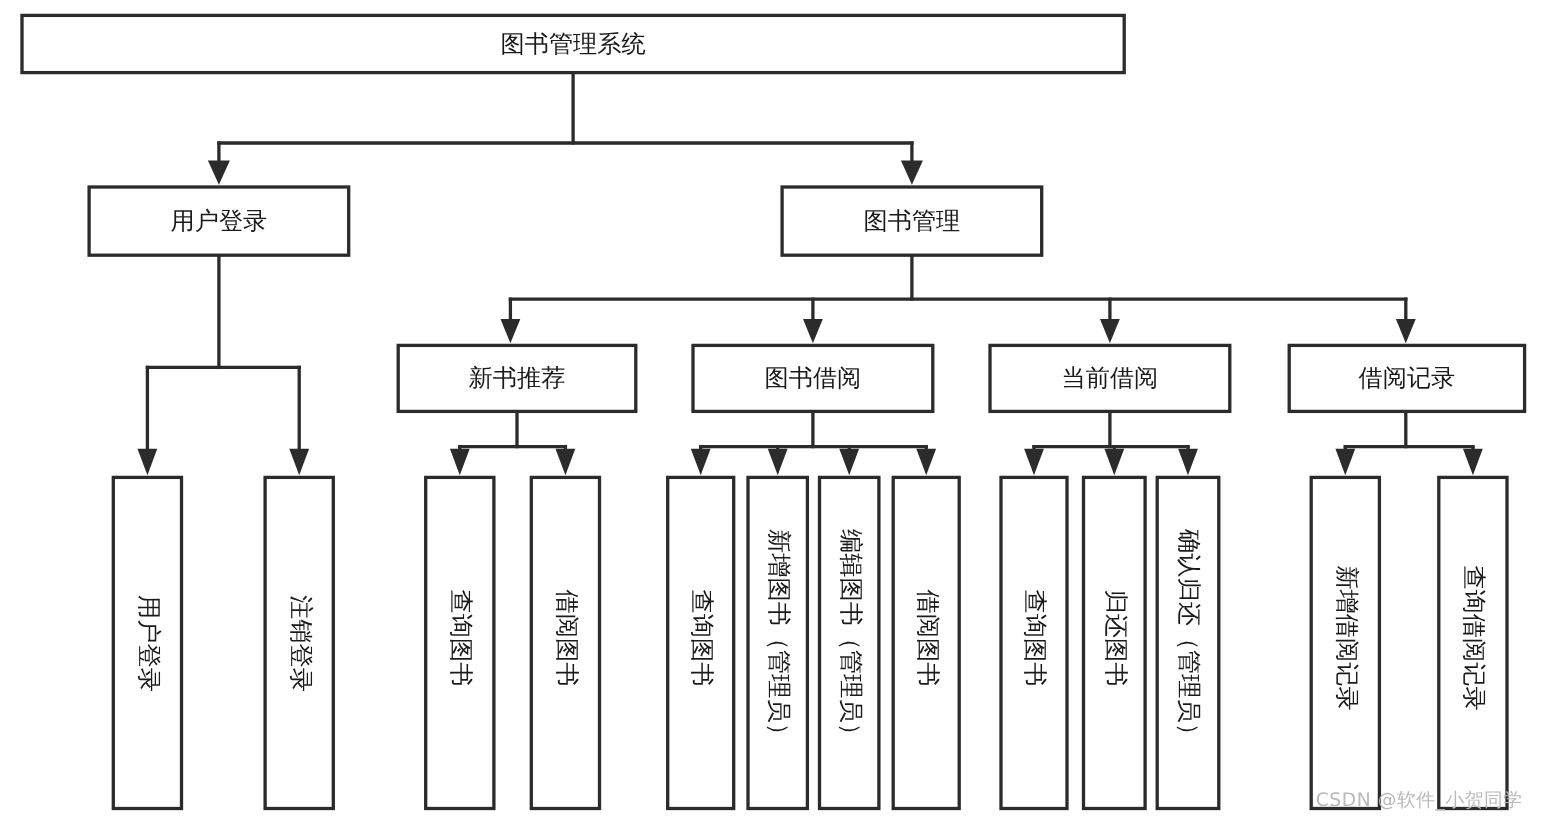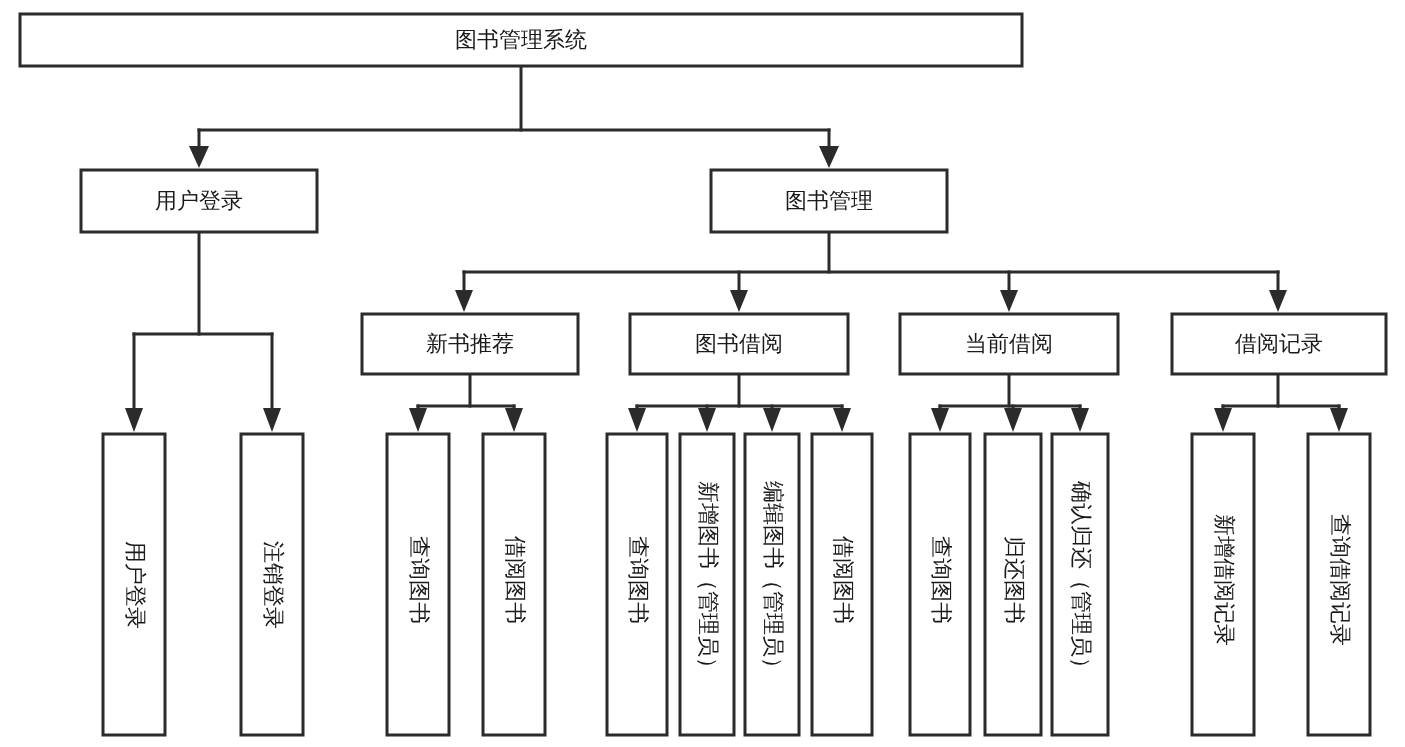--- a/index.html
+++ b/index.html
@@ -231,14 +231,15 @@
       <text class="node-label-v" x="1223" y="580" transform="rotate(90 1223 580)">新增借阅记录</text>
     </g>
 
     <g>
       <rect class="node-box" x="1308" y="434" width="62" height="301"></rect>
       <text class="node-label-v" x="1339" y="580" transform="rotate(90 1339 580)">查询借阅记录</text>
     </g>
 
   </svg>
 
+  <div class="watermark">CSDN @软件_小贺同学</div>
 
 </div>
 
 </body></html>

